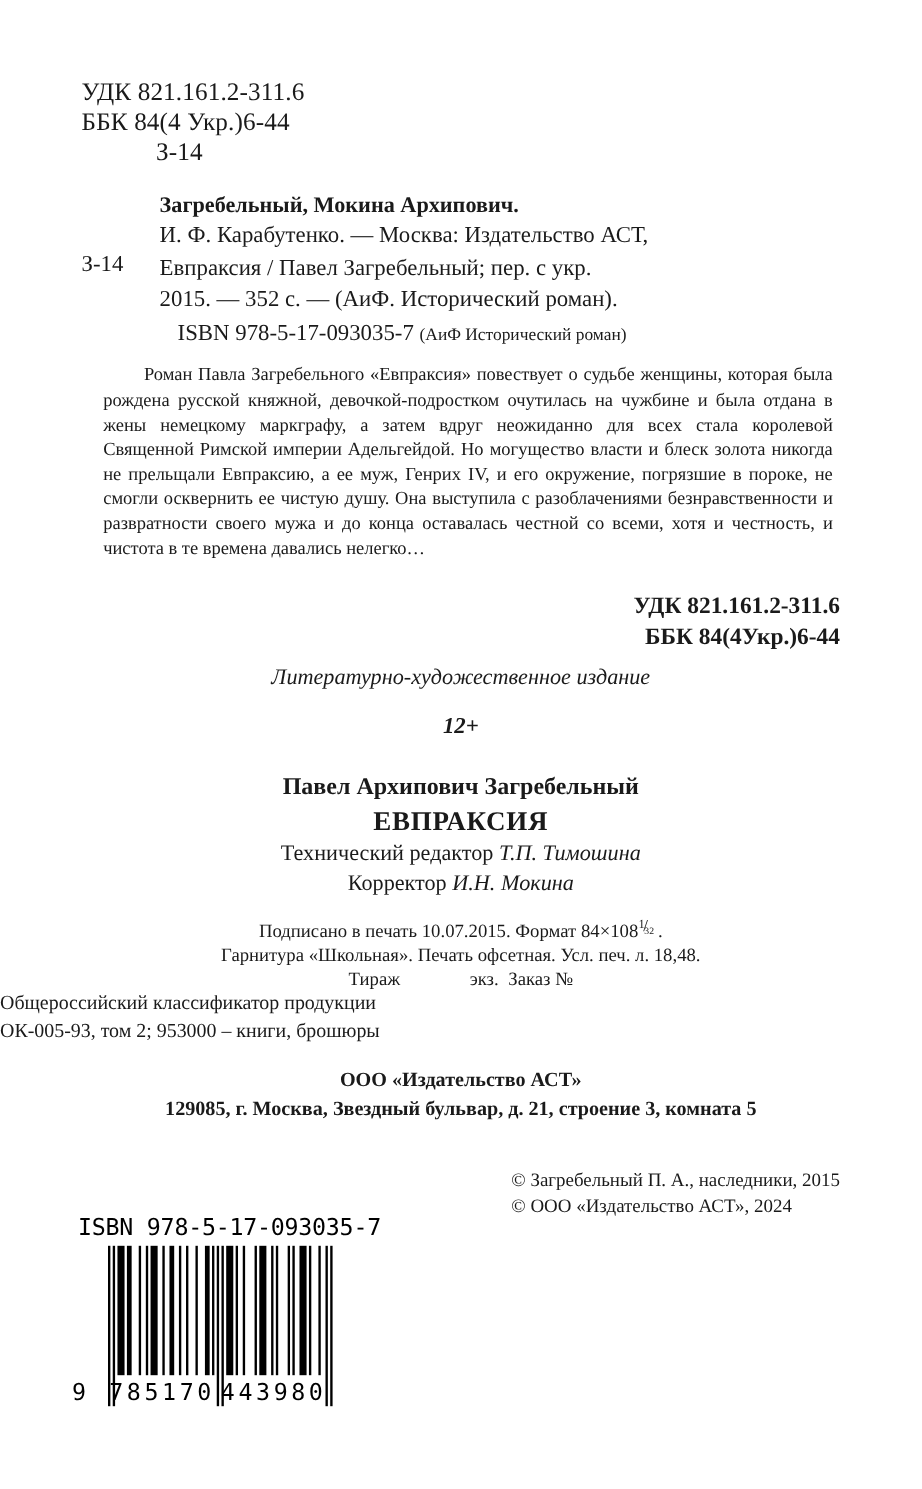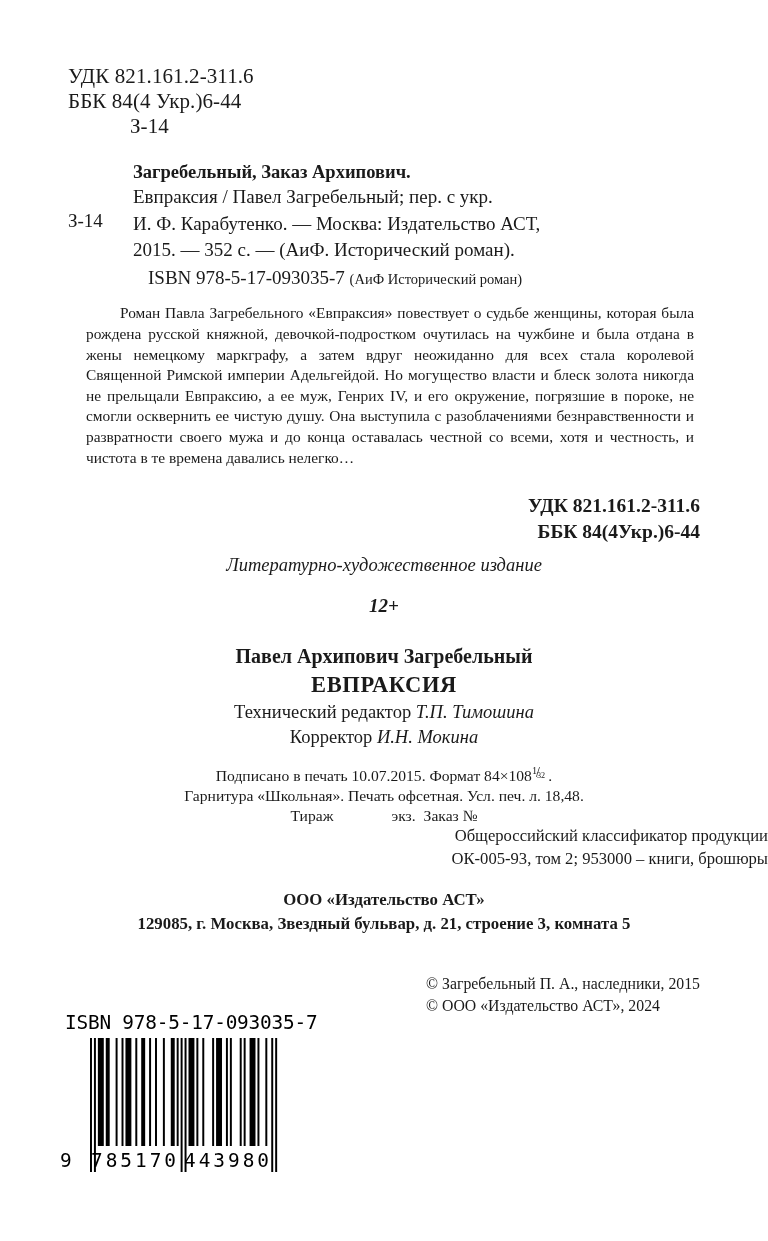--- a/index.html
+++ b/index.html
@@ -187,21 +187,21 @@
   }
   .run-gap { display: inline-block; width: 58px; }
   .order-gap { display: inline-block; width: 8px; }
 
   
   .classifier {
     position: absolute;
     left: 0;
     right: 0;
     top: 825px;
-    text-align: right;
+    text-align: left;
     font-size: 16.6px;
     line-height: 22.5px;
   }
 
   
   .publisher {
     position: absolute;
     left: 0;
     right: 0;
     top: 888px;
@@ -276,25 +276,25 @@
 
 <div class="page">
 
   <div class="cip-codes">
     <div class="code-line">УДК 821.161.2-311.6</div>
     <div class="code-line">ББК 84(4 Укр.)6-44</div>
     <div class="code-line zcode">З-14</div>
   </div>
 
   <div class="desc-block">
-    <div class="author-head">Загребельный, Заказ Архипович.</div>
+    <div class="author-head">Загребельный, Мокина Архипович.</div>
     <div class="desc-body">
       <div class="desc-sigil">З-14</div>
+      <div class="desc-para">И. Ф. Карабутенко. — Москва: Издательство АСТ,</div>
       <div class="desc-para">Евпраксия / Павел Загребельный; пер. с укр.</div>
-      <div class="desc-para">И. Ф. Карабутенко. — Москва: Издательство АСТ,</div>
       <div class="desc-para">2015. — 352 с. — (АиФ. Исторический роман).</div>
       <div class="isbn-line">
         <span>ISBN 978-5-17-093035-7</span><span> </span><span class="series-note">(АиФ Исторический роман)</span>
       </div>
     </div>
   </div>
 
   <p class="annotation">Роман Павла Загребельного «Евпраксия» повествует о судьбе женщины, которая была рождена русской княжной, девочкой-подростком очутилась на чужбине и была отдана в жены немецкому маркграфу, а затем вдруг неожиданно для всех стала королевой Священной Римской империи Адельгейдой. Но могущество власти и блеск золота никогда не прельщали Евпраксию, а ее муж, Генрих IV, и его окружение, погрязшие в пороке, не смогли осквернить ее чистую душу. Она выступила с разоблачениями безнравственности и развратности своего мужа и до конца оставалась честной со всеми, хотя и честность, и чистота в те времена давались нелегко…</p>
 
   <div class="codes-right">

